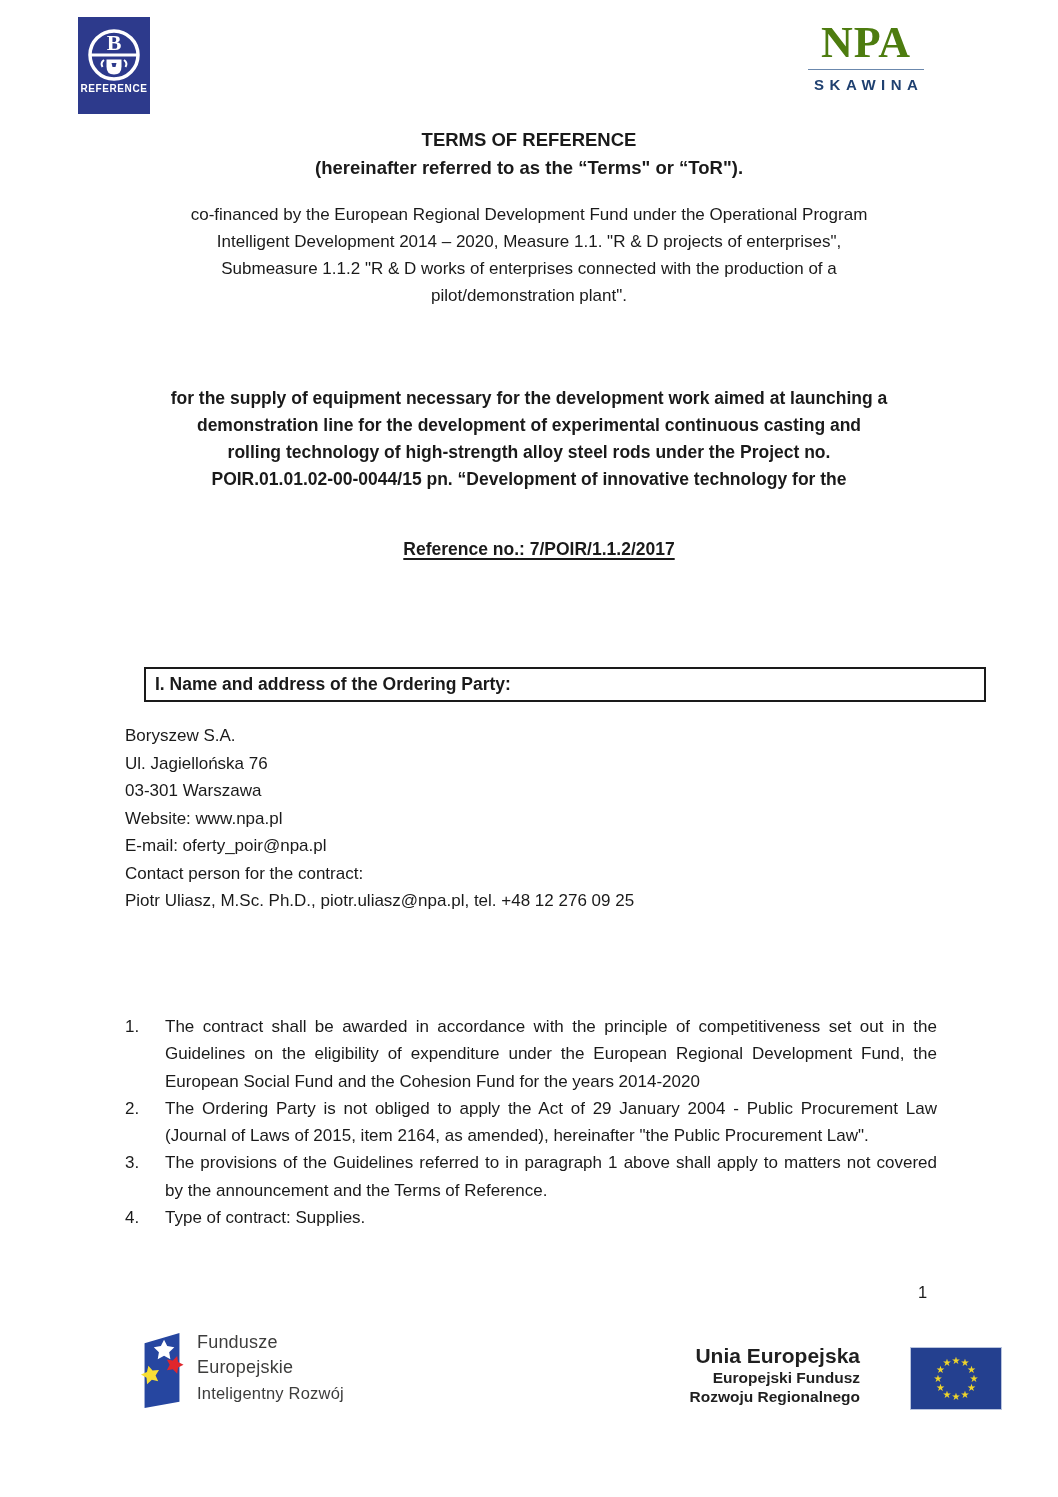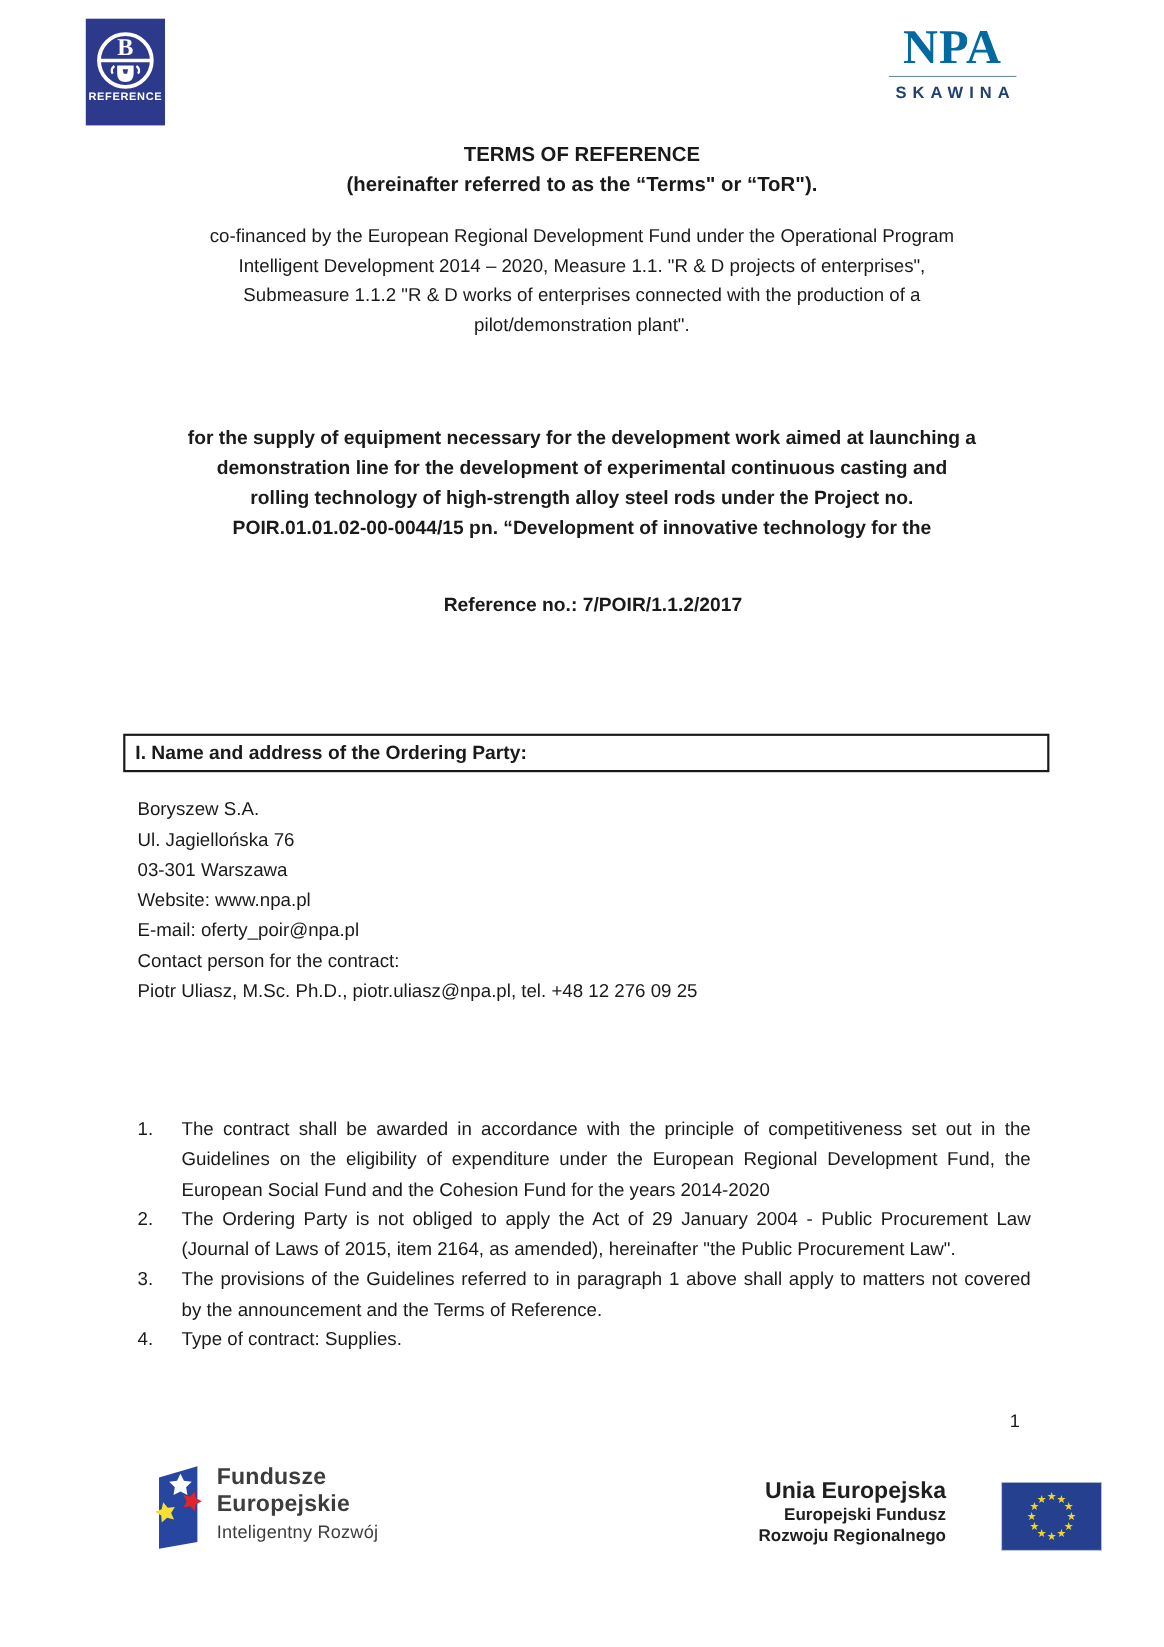--- a/index.html
+++ b/index.html
@@ -14,39 +14,39 @@
   .npa{position:absolute;left:806px;top:20px;width:120px;text-align:center;}
   .npa-word{font-family:"Liberation Serif","DejaVu Serif",serif;font-weight:700;font-size:44px;line-height:46px;letter-spacing:1px;}
   .npa-rule{height:1px;margin:3px 2px 6px 2px;}
   .npa-sub{font-weight:700;font-size:15px;letter-spacing:5.5px;text-indent:5.5px;}
   
   .center-block{position:absolute;left:64px;width:930px;text-align:center;}
   .doc-title{top:126px;font-size:18.5px;font-weight:700;line-height:27.5px;}
   .intro{top:201px;font-size:17px;line-height:27px;}
   .subject{top:385px;font-size:17.5px;font-weight:700;line-height:27px;}
   .reference{top:539px;font-size:17.5px;font-weight:700;}
-  .reference span{text-decoration-thickness:2px;text-underline-offset:3px;margin-left:20px;}
+  .reference span{text-decoration:underline;text-decoration-thickness:2px;text-underline-offset:3px;margin-left:20px;}
   .section-box{
     position:absolute;left:112px;width:829px;height:31px;border:2px solid #1a1a1a;
     font-size:17.5px;font-weight:700;line-height:31px;padding-left:9px;box-sizing:content-box;
     background:#ffffff;
   }
-  .box1{top:667px;}
+  .box1{top:667px;margin-left:32px;}
   .box2{top:957px;}
   .address{position:absolute;left:125px;top:722px;font-size:17px;line-height:27.5px;}
   .numlist{position:absolute;left:125px;top:1013px;width:812px;font-size:17px;line-height:27.3px;}
   .li{display:flex;align-items:flex-start;}
   .li .num{width:40px;flex:0 0 40px;}
   .li .txt{flex:1;text-align:justify;}
   
   .page-number{position:absolute;left:918px;top:1283px;font-size:16.5px;}
   .fe-logo{position:absolute;left:142px;top:1330px;display:flex;align-items:flex-start;}
   .fe-flag{width:40px;height:78px;overflow:visible;margin-top:2px;}
   .fe-text{margin-left:15px;color:#3d3d3c;}
-  .fe-title{font-size:21px;font-weight:700;line-height:25px;letter-spacing:0.2px;}
+  .fe-title{font-size:18px;font-weight:400;line-height:25px;letter-spacing:0.2px;}
   .fe-sub{font-size:16.5px;margin-top:4px;letter-spacing:0.2px;}
   .eu-logo{position:absolute;left:640px;top:1344px;display:flex;align-items:flex-start;gap:34px;}
   .eu-text{width:220px;text-align:right;color:#1f1f1f;}
   .eu-title{font-size:21px;font-weight:700;line-height:24px;}
   .eu-sub{font-size:15.5px;font-weight:700;line-height:19px;}
   .eu-flag{width:92px;height:63px;margin-left:16px;margin-top:3px;}
 </style>
 </head>
 <body>
 
@@ -58,21 +58,21 @@
       <line x1="12.5" y1="38" x2="59.5" y2="38" stroke="#ffffff" stroke-width="3"></line>
       <text x="36" y="33" text-anchor="middle" fill="#ffffff" font-family="Liberation Serif, DejaVu Serif, serif" font-weight="700" font-size="22">B</text>
       <path d="M28.5 42.5 h15 v7 q0 8 -7.5 8 q-7.5 0 -7.5 -8 Z" fill="#ffffff"></path>
       <path d="M26 43 q-4 3 -1.5 7 M46 43 q4 3 1.5 7" fill="none" stroke="#ffffff" stroke-width="2"></path>
       <path d="M33.5 46 h5 l-1 4 h-3 Z" fill="#2d3a8c"></path>
     </svg>
     <div class="boryszew-word">REFERENCE</div>
   </div>
 
   <div class="npa">
-    <div class="npa-word" style="color: #0369a1;">NPA</div>
+    <div class="npa-word" style="color: #4d7c0f;">NPA</div>
     <div class="npa-rule" style="background-color: rgb(107, 136, 173);"></div>
     <div class="npa-sub" style="color: rgb(31, 64, 112);">SKAWINA</div>
   </div>
 
   <div class="center-block doc-title">
     <div>TERMS OF REFERENCE</div>
     <div>(hereinafter referred to as the “Terms" or “ToR").</div>
   </div>
 
   <div class="center-block intro">

